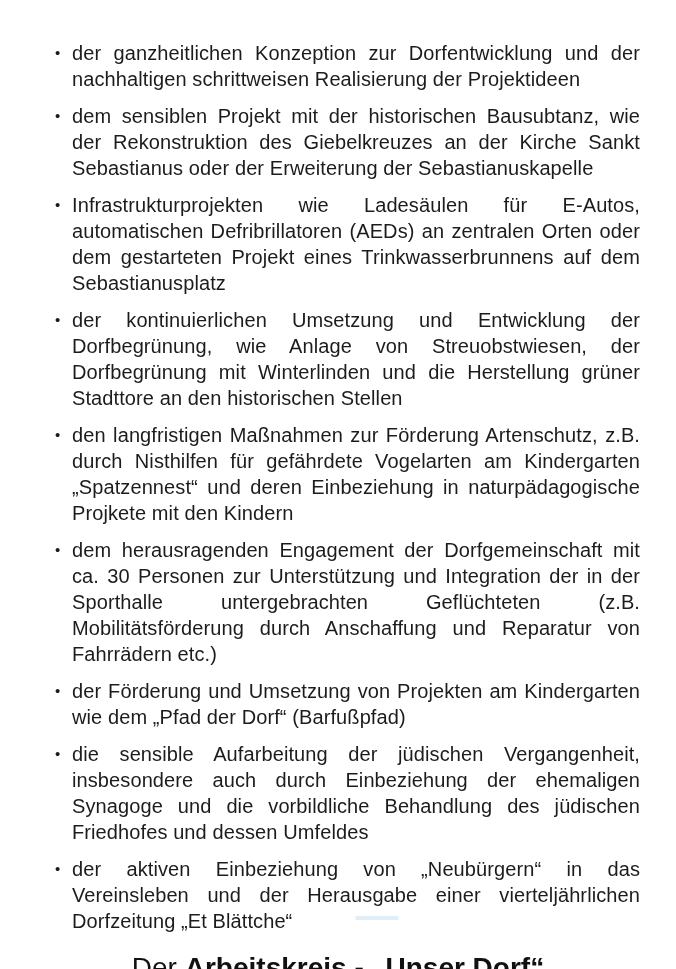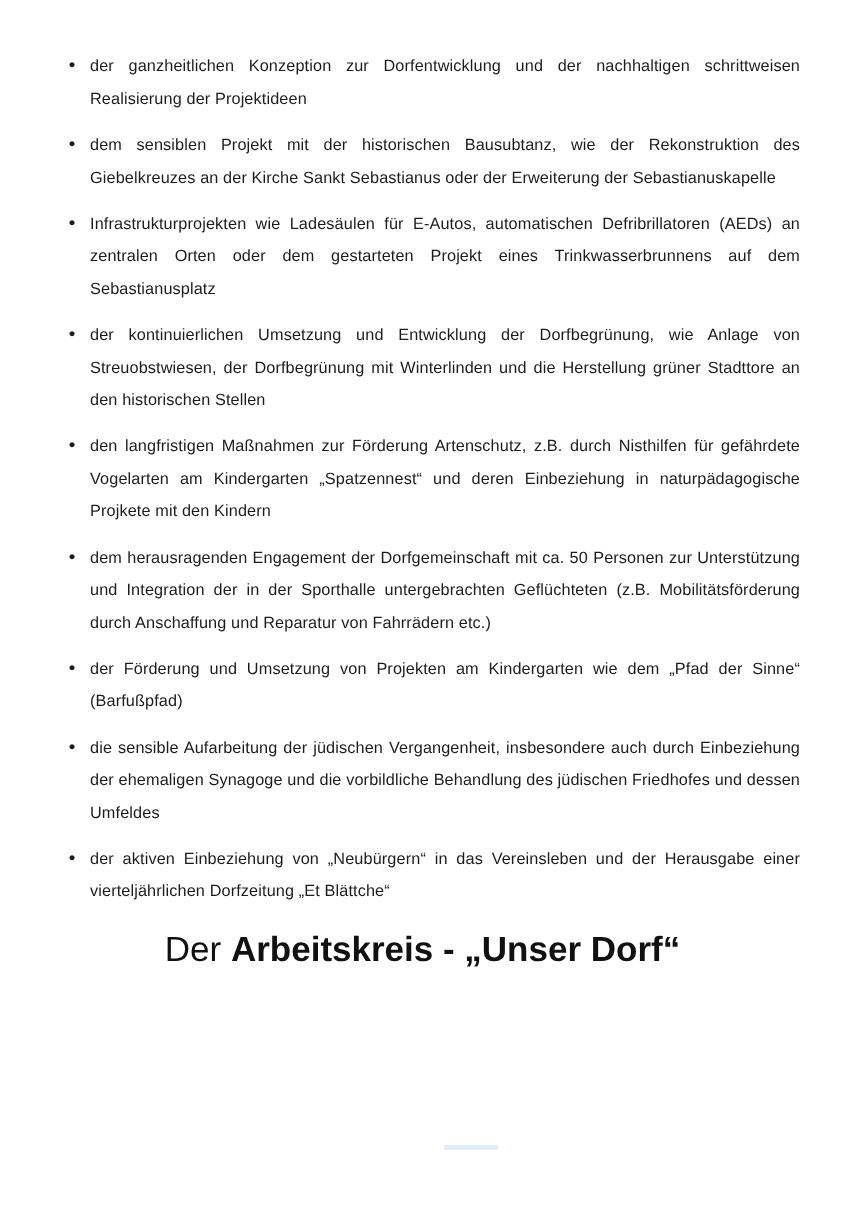--- a/index.html
+++ b/index.html
@@ -31,21 +31,21 @@
   .bullet-marker {
     flex: 0 0 17px;
     width: 17px;
     font-size: 15px;
     line-height: 26px;
     color: #1c1c1c;
   }
 
   .item-text {
     flex: 1;
-    font-size: 13px;
+    font-size: 20px;
     line-height: 26px;
     text-align: justify;
     letter-spacing: 0.1px;
   }
 
   .closing-heading {
     margin: 16px -36px 0 -55px;
     text-align: center;
     font-size: 28px;
     line-height: 36px;
@@ -86,25 +86,25 @@
     <li>
       <span class="bullet-marker">•</span>
       <span class="item-text">der kontinuierlichen Umsetzung und Entwicklung der Dorfbegrünung, wie Anlage von Streuobstwiesen, der Dorfbegrünung mit Winterlinden und die Herstellung grüner Stadttore an den historischen Stellen</span>
     </li>
     <li>
       <span class="bullet-marker">•</span>
       <span class="item-text">den langfristigen Maßnahmen zur Förderung Artenschutz, z.B. durch Nisthilfen für gefährdete Vogelarten am Kindergarten „Spatzennest“ und deren Einbeziehung in naturpädagogische Projkete mit den Kindern</span>
     </li>
     <li>
       <span class="bullet-marker">•</span>
-      <span class="item-text">dem herausragenden Engagement der Dorfgemeinschaft mit ca. 50 Personen zur Unterstützung und Integration der in der Sporthalle untergebrachten Geflüchteten (z.B. Mobilitätsförderung durch Anschaffung und Reparatur von Fahrrädern etc.)</span>
+      <span class="item-text">dem herausragenden Engagement der Dorfgemeinschaft mit ca. 30 Personen zur Unterstützung und Integration der in der Sporthalle untergebrachten Geflüchteten (z.B. Mobilitätsförderung durch Anschaffung und Reparatur von Fahrrädern etc.)</span>
     </li>
     <li>
       <span class="bullet-marker">•</span>
-      <span class="item-text">der Förderung und Umsetzung von Projekten am Kindergarten wie dem „Pfad der Sinne“ (Barfußpfad)</span>
+      <span class="item-text">der Förderung und Umsetzung von Projekten am Kindergarten wie dem „Pfad der Dorf“ (Barfußpfad)</span>
     </li>
     <li>
       <span class="bullet-marker">•</span>
       <span class="item-text">die sensible Aufarbeitung der jüdischen Vergangenheit, insbesondere auch durch Einbeziehung der ehemaligen Synagoge und die vorbildliche Behandlung des jüdischen Friedhofes und dessen Umfeldes</span>
     </li>
     <li>
       <span class="bullet-marker">•</span>
       <span class="item-text">der aktiven Einbeziehung von „Neubürgern“ in das Vereinsleben und der Herausgabe einer vierteljährlichen Dorfzeitung „Et Blättche“</span>
     </li>
   </ul>

